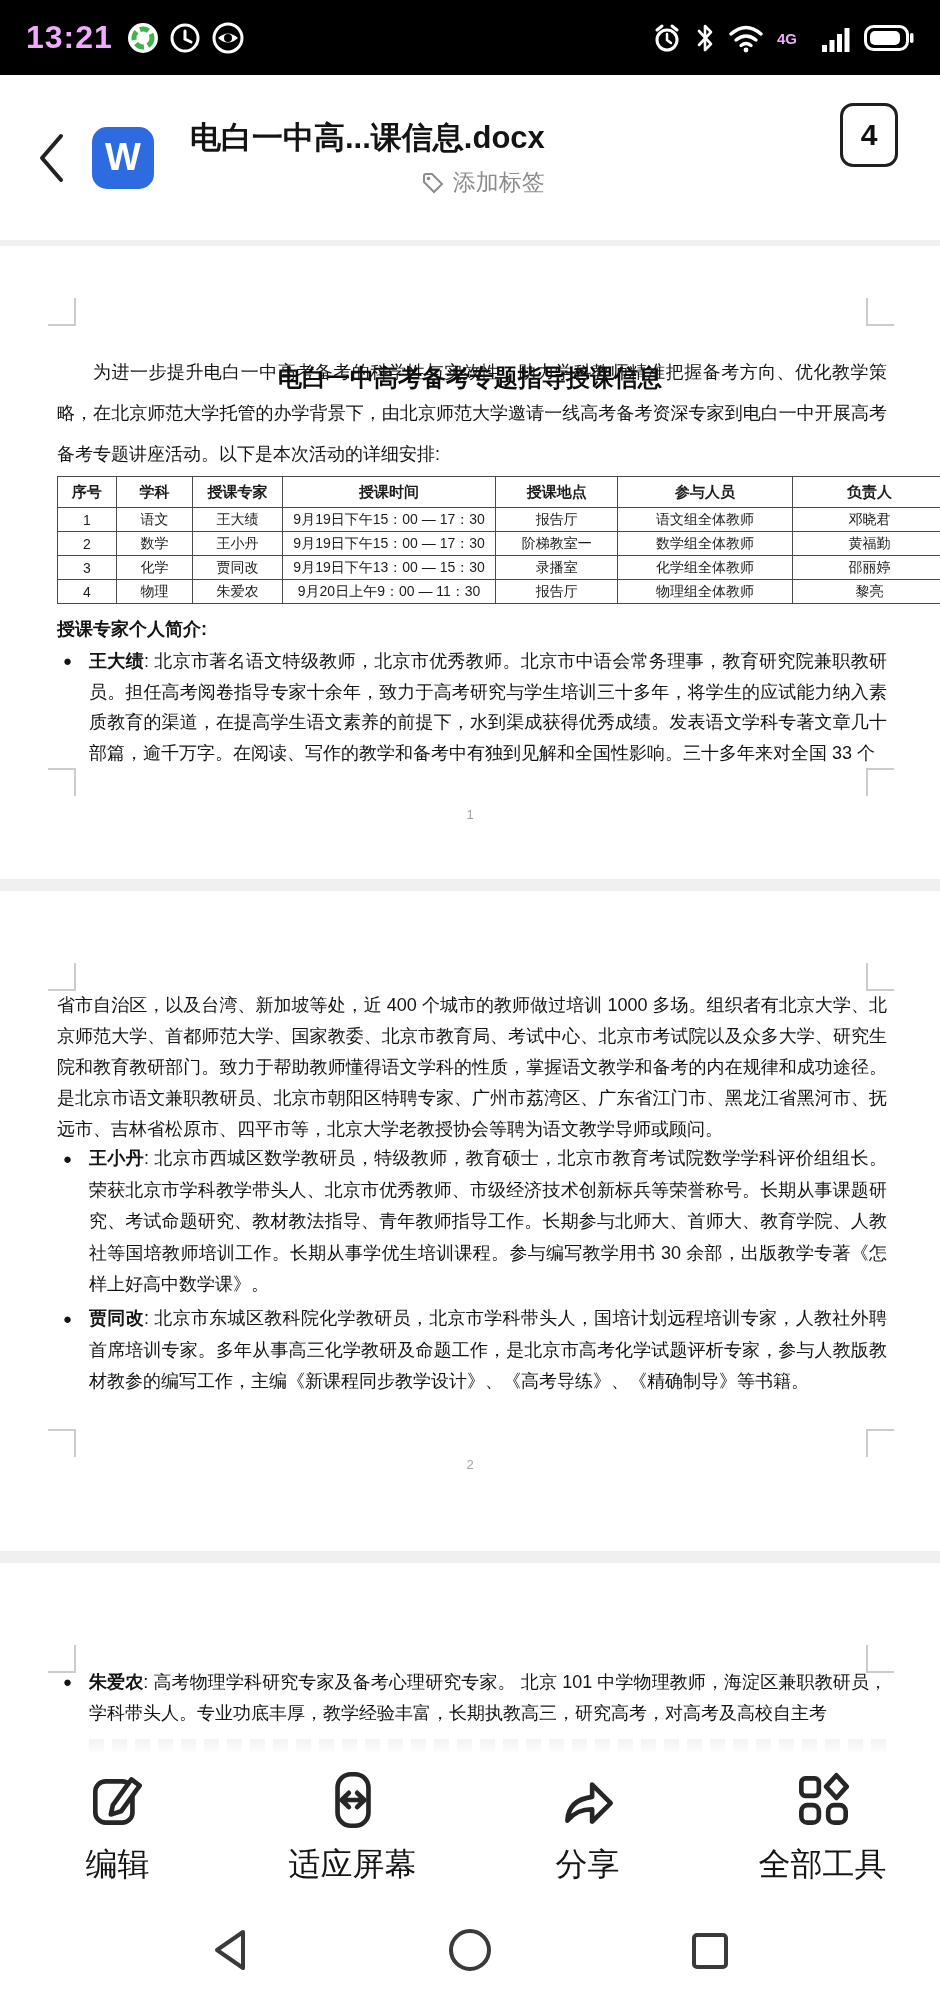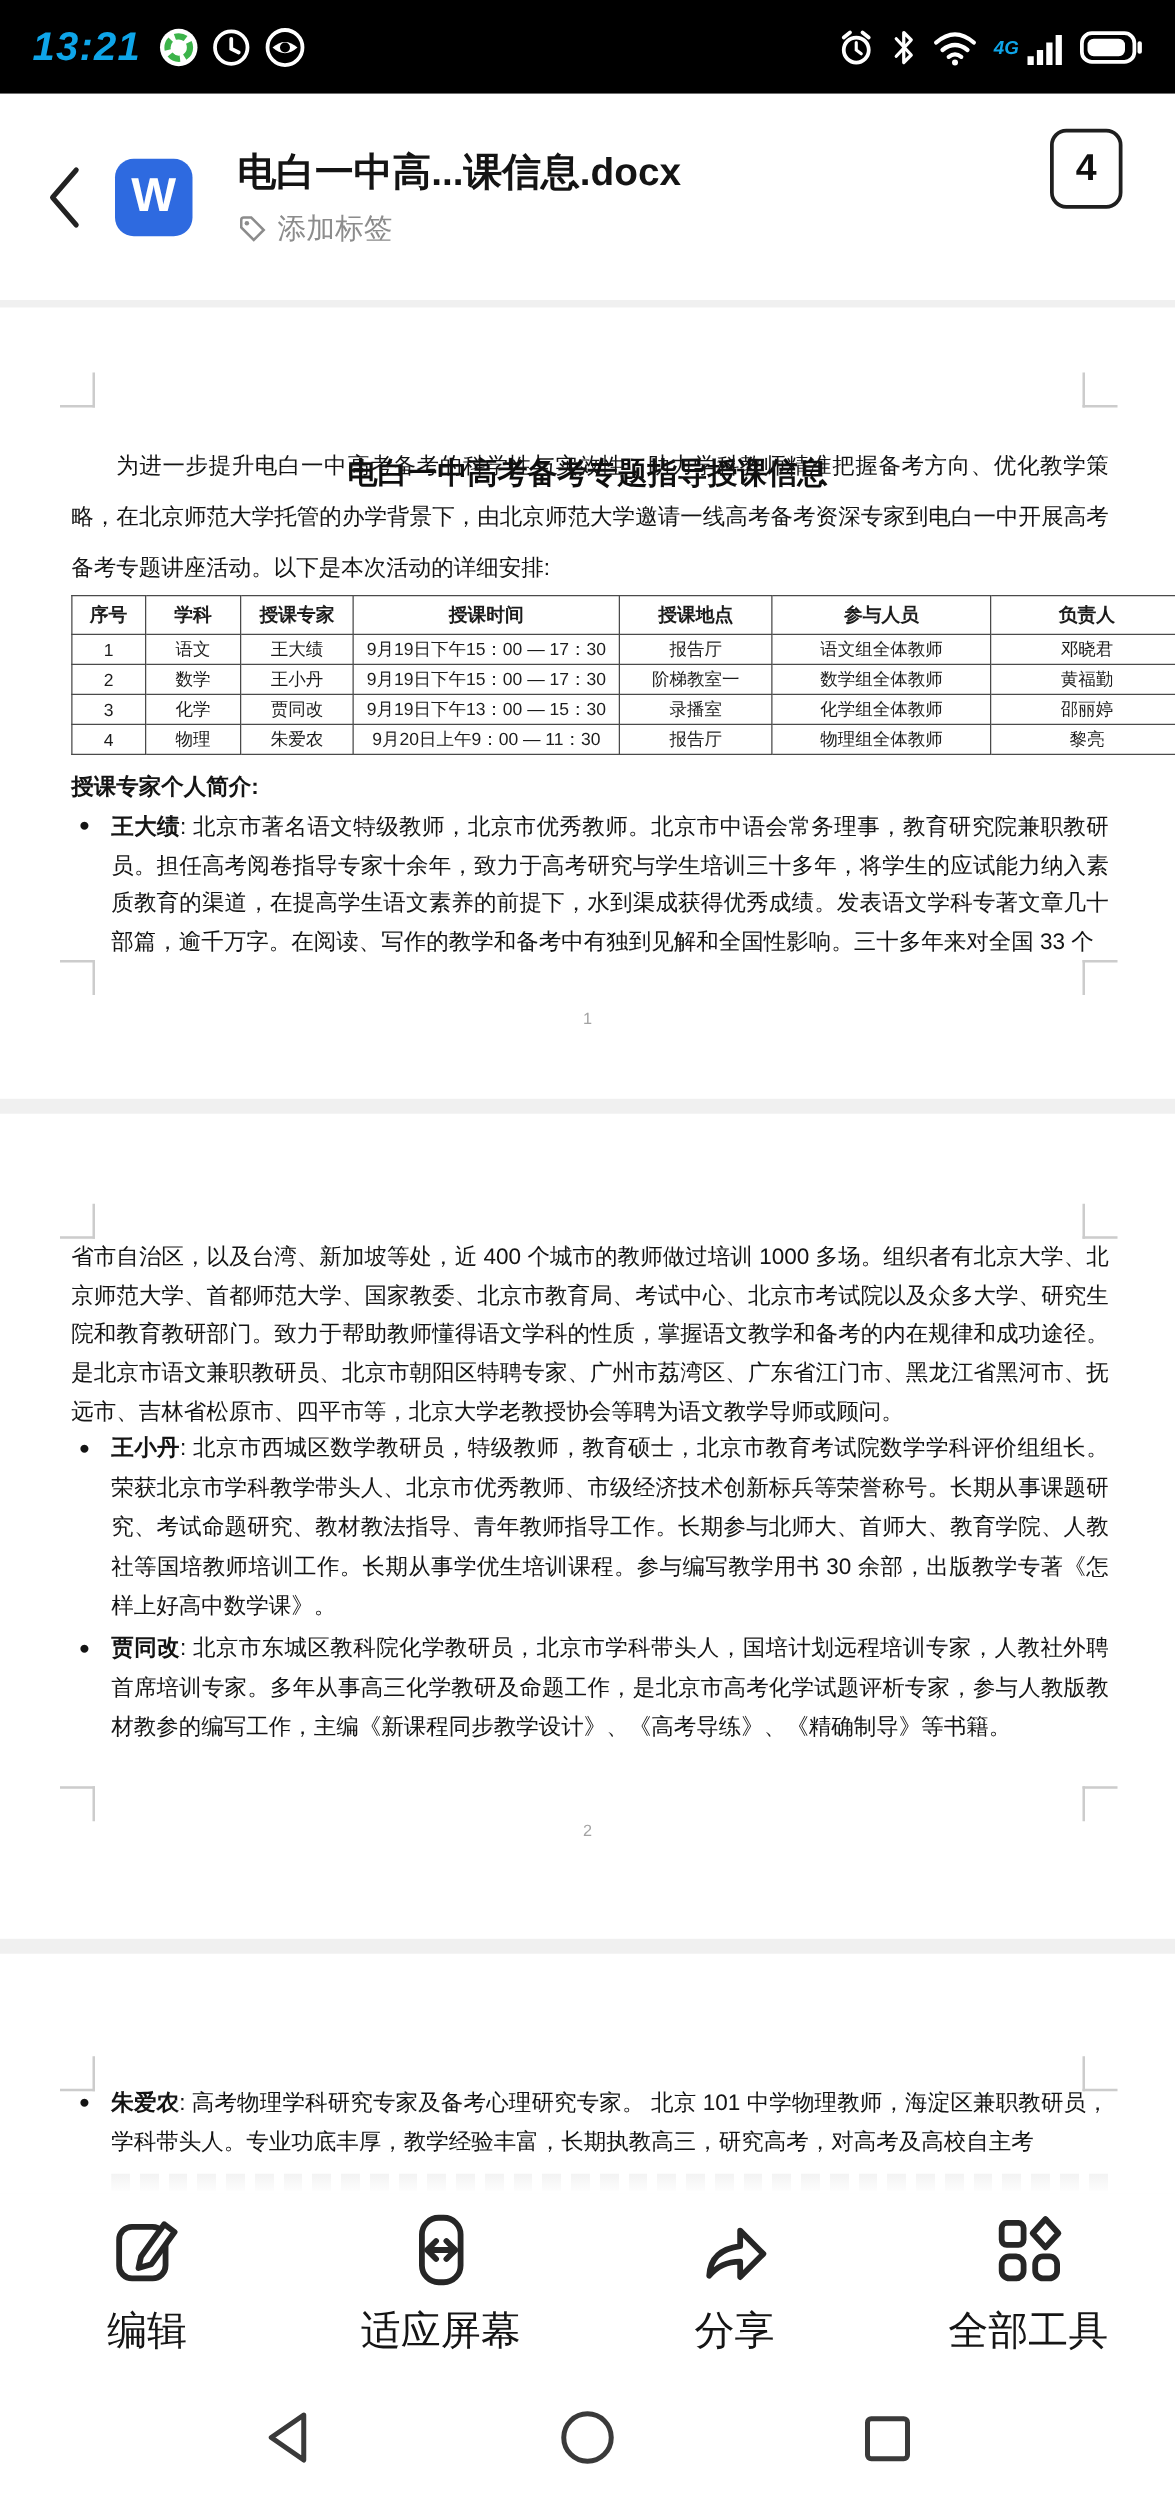--- a/index.html
+++ b/index.html
@@ -1,30 +1,30 @@
 <!DOCTYPE html>
 <html><head>
 <meta charset="utf-8">
 <style>
   html,body{margin:0;padding:0;width:940px;height:2000px;overflow:hidden;background:#fff;
     font-family:"Liberation Sans",sans-serif;-webkit-font-smoothing:antialiased;}
   
-  .statusbar{height:75px;background:#000;color:#0ea5e9;display:flex;align-items:center;padding:0 26px;box-sizing:border-box;font-style:italic;}
+  .statusbar{height:75px;background:#000;color:#f0abfc;display:flex;align-items:center;padding:0 26px;box-sizing:border-box;}
   .sb-time{font-size:32px;font-weight:700;letter-spacing:1px;}
   .sb-apps{display:flex;align-items:center;gap:10px;margin-left:14px;}
   .sb-right{margin-left:auto;display:flex;align-items:center;gap:13px;}
   .sb-netlabel{font-size:15px;font-weight:700;line-height:1;transform:translateY(-7px);}
   
   .appheader{height:165px;background:#fff;display:flex;align-items:center;padding:0 0 0 28px;box-sizing:border-box;position:relative;}
   .back{width:46px;height:60px;display:flex;align-items:center;justify-content:center;}
   .wicon{width:62px;height:62px;border-radius:15px;background:#2e6ae0;color:#fff;display:flex;align-items:center;justify-content:center;
     font-size:38px;font-weight:800;margin-left:18px;flex:0 0 auto;}
   .htext{margin-left:36px;min-width:0;}
   .htitle{font-size:31px;font-weight:600;color:#141414;white-space:nowrap;}
-  .hsub{display:flex;align-items:center;gap:8px;margin-top:8px;color:#8c8c8c;font-size:23px;}
+  .hsub{display:flex;align-items:center;gap:8px;margin-top:8px;color:#8c8c8c;font-size:23px;justify-content:flex-end;}
   .pagebadge{position:absolute;right:42px;top:28px;width:52px;height:58px;border:3px solid #1f1f1f;border-radius:13px;
     display:flex;align-items:center;justify-content:center;font-size:30px;font-weight:600;color:#111;}
   
   .docarea{height:1515px;background:#f0f0f0;}
   .docgap{height:12px;background:#f0f0f0;}
   .docstrip{height:6px;background:#f0f0f0;}
   .page{background:#fff;position:relative;overflow:hidden;color:#141414;}
   .p1{height:633px;} .p2{height:660px;} .p3{height:192px;}
   .doc-title{position:absolute;top:72px;left:0;right:0;text-align:center;font-size:24px;font-weight:700;color:#0f0f0f;margin-top:44px;}
   .intro{position:absolute;top:106px;left:57px;right:53px;font-size:18px;line-height:41px;text-align:justify;text-justify:inter-ideograph;text-indent:2em;}
@@ -98,21 +98,21 @@
         </svg>
     </span>
     <span>
       <svg width="36" height="30" viewBox="0 0 36 30">
           <path d="M3 11 q15 -13 30 0" fill="none" stroke="#fff" stroke-width="3.4" stroke-linecap="round"></path>
           <path d="M8 17 q10 -8 20 0" fill="none" stroke="#fff" stroke-width="3.4" stroke-linecap="round"></path>
           <path d="M13 22.5 q5 -4 10 0" fill="none" stroke="#fff" stroke-width="3.4" stroke-linecap="round"></path>
           <circle cx="18" cy="27" r="2.4" fill="#fff"></circle>
         </svg>
     </span>
-    <span style="display:flex;align-items:flex-end;gap:6px;">
+    <span style="display:flex;align-items:flex-end;gap:24px;">
       <span class="sb-netlabel">4G</span>
       <svg width="30" height="30" viewBox="0 0 30 30">
           <rect x="1" y="22" width="5" height="7" fill="#fff"></rect>
           <rect x="8.5" y="17" width="5" height="12" fill="#fff"></rect>
           <rect x="16" y="11" width="5" height="18" fill="#fff"></rect>
           <rect x="23.5" y="5" width="5" height="24" fill="#fff"></rect>
         </svg>
     </span>
     <span>
       <svg width="50" height="28" viewBox="0 0 50 28">

